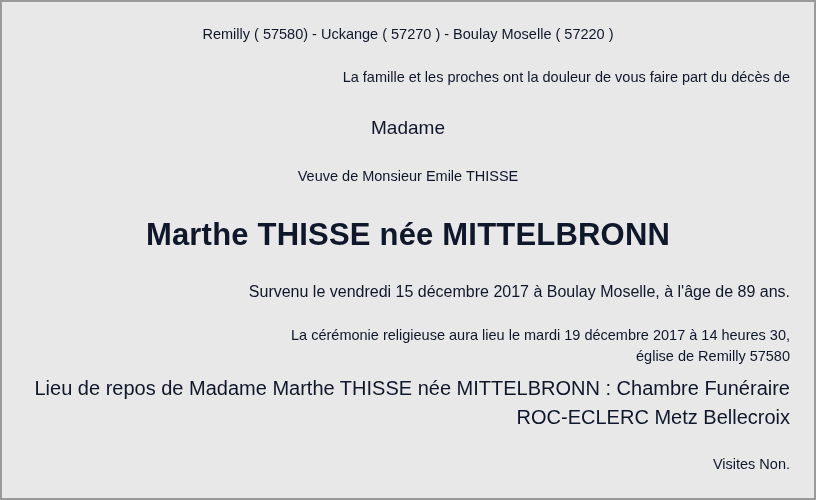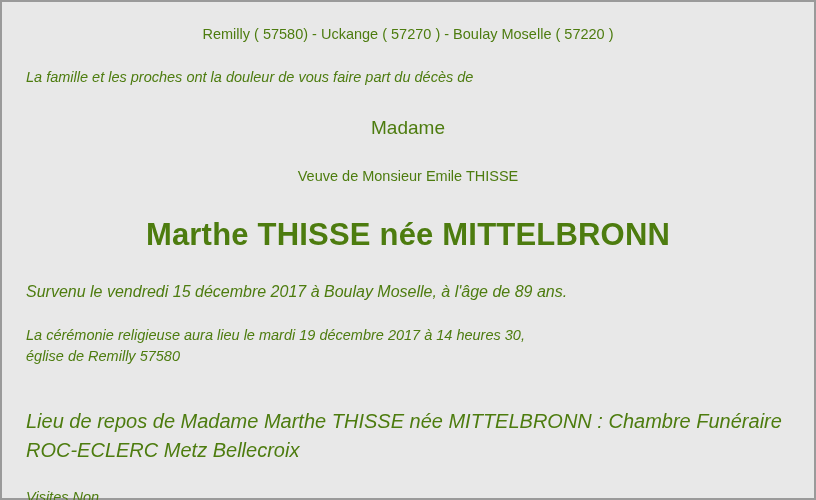--- a/index.html
+++ b/index.html
@@ -16,29 +16,28 @@
     box-sizing: border-box;
     width: 816px;
     height: 500px;
     background: #e8e8e8;
     border: 2px solid #9a9a9a;
     padding: 18px 24px 10px 24px;
     color: #5a5a5a;
     position: relative;
   }
   .line {
-    color: #4d7c0f;
+    color: #0f172a;
     line-height: 1.45;
   }
   .centered {
     text-align: center;
   }
   .left {
-    text-align: left;
-    font-style: italic;
+    text-align: right;
   }
   .locations {
     font-size: 14.5px;
     margin-top: 4px;
     margin-bottom: 22px;
   }
   .intro {
     font-size: 14.5px;
     margin-bottom: 26px;
   }
@@ -55,21 +54,21 @@
   .spouse {
     font-size: 14.5px;
     margin-bottom: 26px;
   }
   .event {
     font-size: 16px;
     margin-bottom: 22px;
   }
   .ceremony {
     font-size: 14.5px;
-    margin-bottom: 40px;
+    margin-bottom: 7px;
   }
   .ceremony .sub {
     display: block;
   }
   .repose {
     font-size: 20px;
     margin-bottom: 22px;
   }
   .repose .sub {
     display: block;

